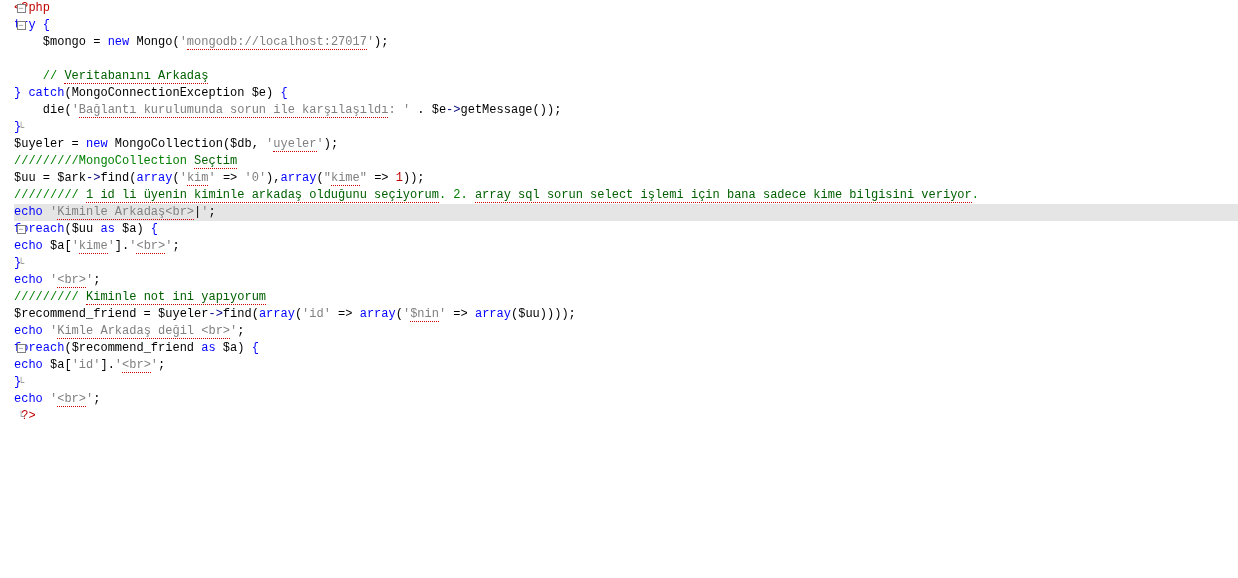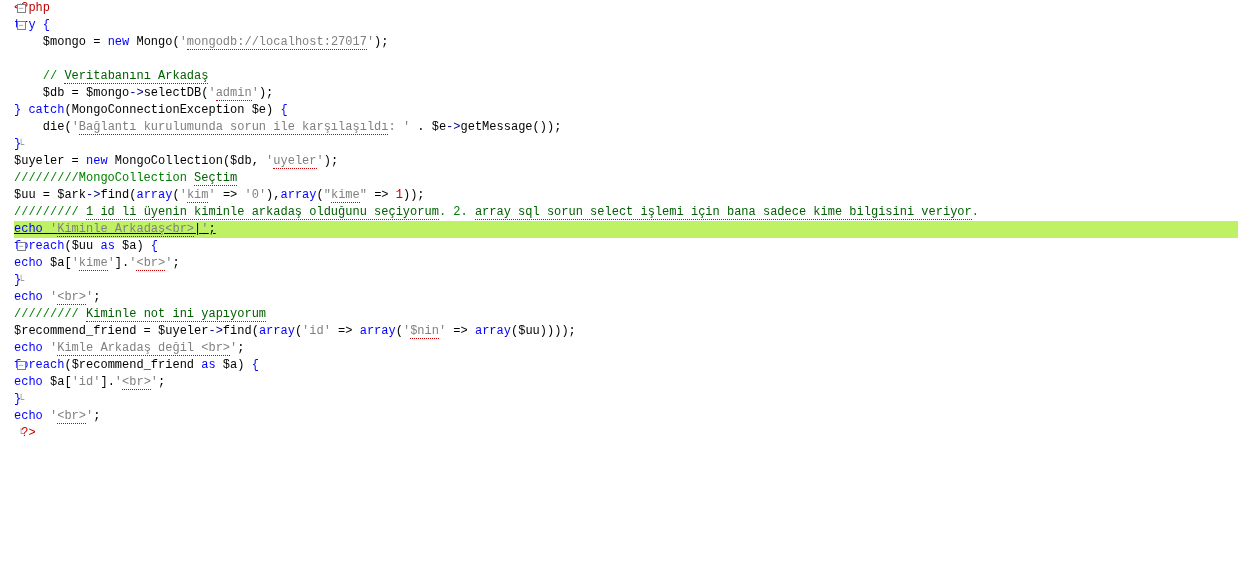--- a/index.html
+++ b/index.html
@@ -37,22 +37,21 @@
     color: #808080;
     border: 1px solid #808080;
     width: 9px;
     height: 9px;
     line-height: 7px;
     display: inline-block;
     margin-top: 3px;
     background: #fff;
   }
   .highlight {
-    background: #bef264;
-    text-decoration: underline;
+    background: #e5e5e5;
   }
   .red { color: #c00000; }
   .blue { color: #0000ff; }
   .dgreen { color: #006000; border-bottom: 1px dotted #cc0000; }
   .greenplain { color: #008000; }
   .black { color: #000000; }
   .string { color: #808080; }
   .stru { color: #808080; border-bottom: 1px dotted #cc0000; }
   .navy { color: #000080; }
 </style>
@@ -65,21 +64,20 @@
 
 <div class="line"><span class="gutter"><span class="fold-minus">−</span></span><span class="blue">try</span><span class="blue"> {</span></div>
 
 
 <div class="line"><span class="black">    $mongo</span><span class="black"> = </span><span class="blue">new</span><span> </span><span class="black">Mongo</span><span class="black">(</span><span class="string">'</span><span class="stru">mongodb://localhost:27017</span><span class="string">'</span><span class="black">);</span></div>
 
 <div class="line"> </div>
 
 <div class="line">    <span class="greenplain">// </span><span class="dgreen">Veritabanını Arkadaş</span></div>
 
-<div class="line"><span class="black">    $db</span><span class="black"> = </span><span class="black">$mongo</span><span class="navy">-&gt;</span><span class="black">selectDB</span><span class="black">(</span><span class="string">'</span><span class="stru">admin</span><span class="string">'</span><span class="black">);</span></div>
 
 <div class="line"><span class="blue">} </span><span class="blue">catch</span><span class="black">(</span><span class="black">MongoConnectionException </span><span class="black">$e</span><span class="black">)</span><span class="blue"> {</span></div>
 
 <div class="line"><span class="black">    die</span><span class="black">(</span><span class="string">'</span><span class="stru">Bağlantı kurulumunda sorun ile karşılaşıldı</span><span class="string">: </span><span class="string">'</span><span class="black"> . </span><span class="black">$e</span><span class="navy">-&gt;</span><span class="black">getMessage</span><span class="black">());</span></div>
 
 <div class="line"><span class="gutter" style="color:#808080">└</span><span class="blue">}</span></div>
 
 
 
 <div class="line"><span class="black">$uyeler</span><span class="black"> = </span><span class="blue">new</span><span> </span><span class="black">MongoCollection</span><span class="black">(</span><span class="black">$db</span><span class="black">, </span><span class="string">'</span><span class="stru">uyeler</span><span class="string">'</span><span class="black">);</span></div>

